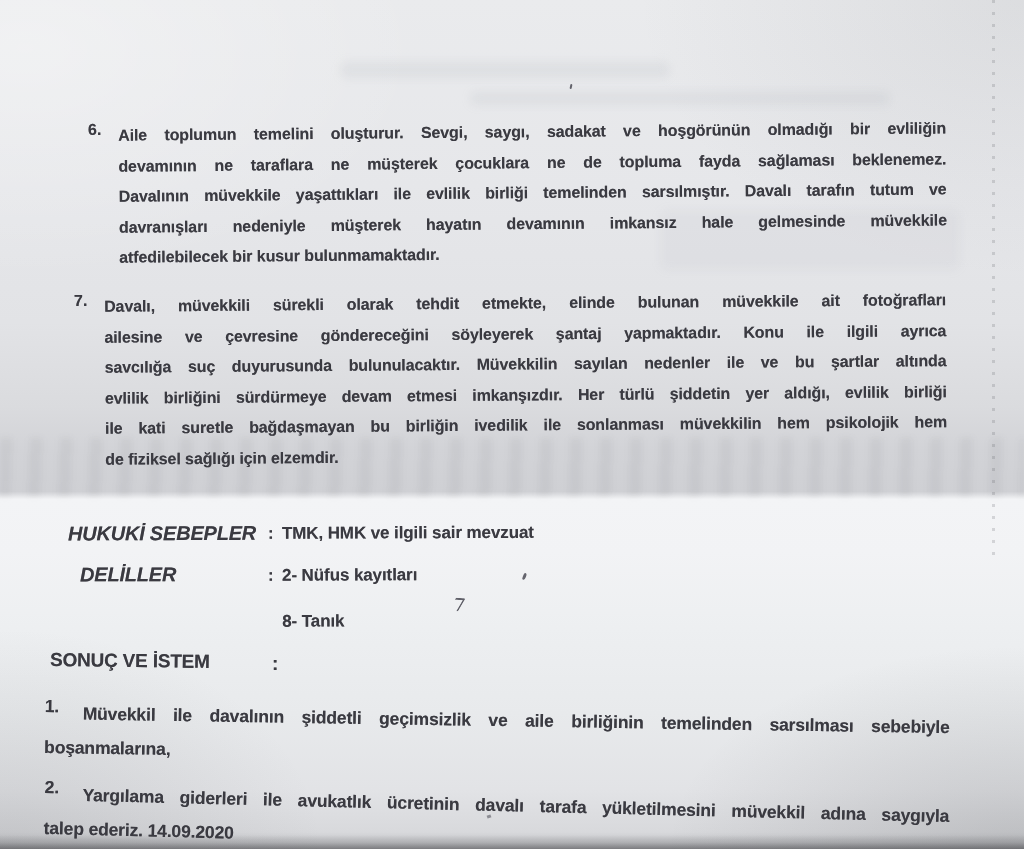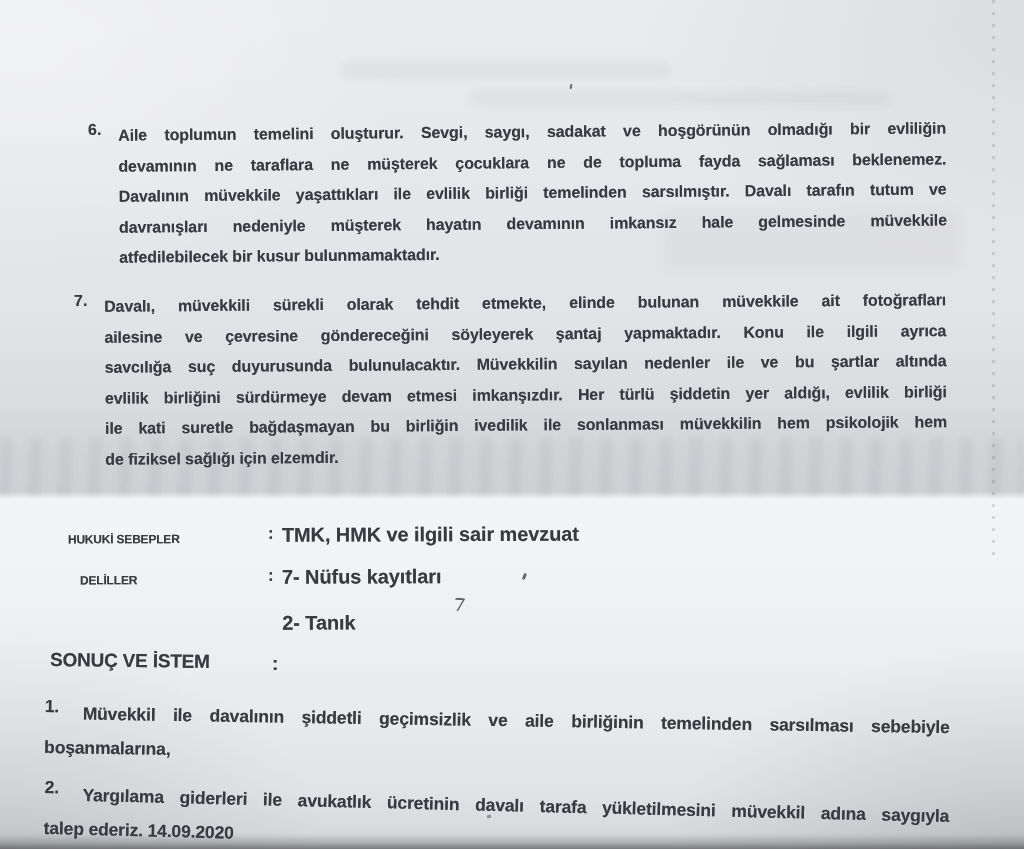--- a/index.html
+++ b/index.html
@@ -55,23 +55,23 @@
   .para .num { position: absolute; left: 0; top: 0; }
   .para .body { margin-left: 30px; }
   .ln { position: relative; height: 30.6px; line-height: 30.6px; white-space: nowrap;
         text-align: justify; text-align-last: justify; }
   .ln.last { text-align-last: left; }
 
   .p6 { left: 88px; top: 121px; width: 858px; transform: rotate(-0.5deg); transform-origin: left top; }
   .p7 { left: 74px; top: 292px; width: 872px; transform: rotate(-0.45deg); transform-origin: left top; }
 
   .legal { left: 0; top: 0; width: 1024px; height: 849px; transform: rotate(-0.2deg); transform-origin: 200px 560px; }
-  .row-label { position: absolute; font-size: 12px; letter-spacing: -0.2px; margin-top: 10px; }
+  .row-label { position: absolute; font-size: 20px; font-style: italic; letter-spacing: -0.2px; }
   .row-colon { position: absolute; font-size: 17px; }
-  .row-value { position: absolute; font-size: 20px; letter-spacing: -0.1px; }
+  .row-value { position: absolute; font-size: 17px; letter-spacing: -0.1px; }
 
   .sonuc-label { position: absolute; left: 50px; top: 650px; font-size: 19px; letter-spacing: -0.2px;
                  transform: rotate(0.7deg); }
   .sonuc-colon { position: absolute; left: 272px; top: 653px; font-size: 19px; }
 
   .req { font-size: 17.5px; letter-spacing: -0.15px; }
   .req .num { position: absolute; left: 0; top: 0; }
   .req .rln { position: relative; height: 34px; line-height: 34px; white-space: nowrap;
               text-align: justify; text-align-last: justify; }
   .req .rln.first { padding-left: 38px; }
@@ -122,22 +122,22 @@
     </div>
   </div>
 
   <div class="txt legal">
     <span class="row-label" style="left:68px; top:522px;">HUKUKİ SEBEPLER</span>
     <span class="row-colon" style="left:268px; top:524px;">:</span>
     <span class="row-value" style="left:282px; top:524px;">TMK, HMK ve ilgili sair mevzuat</span>
 
     <span class="row-label" style="left:80px; top:563px;">DELİLLER</span>
     <span class="row-colon" style="left:268px; top:566px;">:</span>
-    <span class="row-value" style="left:282px; top:566px;">7- Nüfus kayıtları</span>
-    <span class="row-value" style="left:282px; top:612px;">2- Tanık</span>
+    <span class="row-value" style="left:282px; top:566px;">2- Nüfus kayıtları</span>
+    <span class="row-value" style="left:282px; top:612px;">8- Tanık</span>
   </div>
 
   <span class="txt sonuc-label">SONUÇ VE İSTEM</span>
   <span class="txt sonuc-colon">:</span>
 
   <div class="txt req r1">
     <span class="num">1.</span>
     <div class="rln first">Müvekkil ile davalının şiddetli geçimsizlik ve aile birliğinin temelinden sarsılması sebebiyle</div>
     <div class="rln last">boşanmalarına,</div>
   </div>

